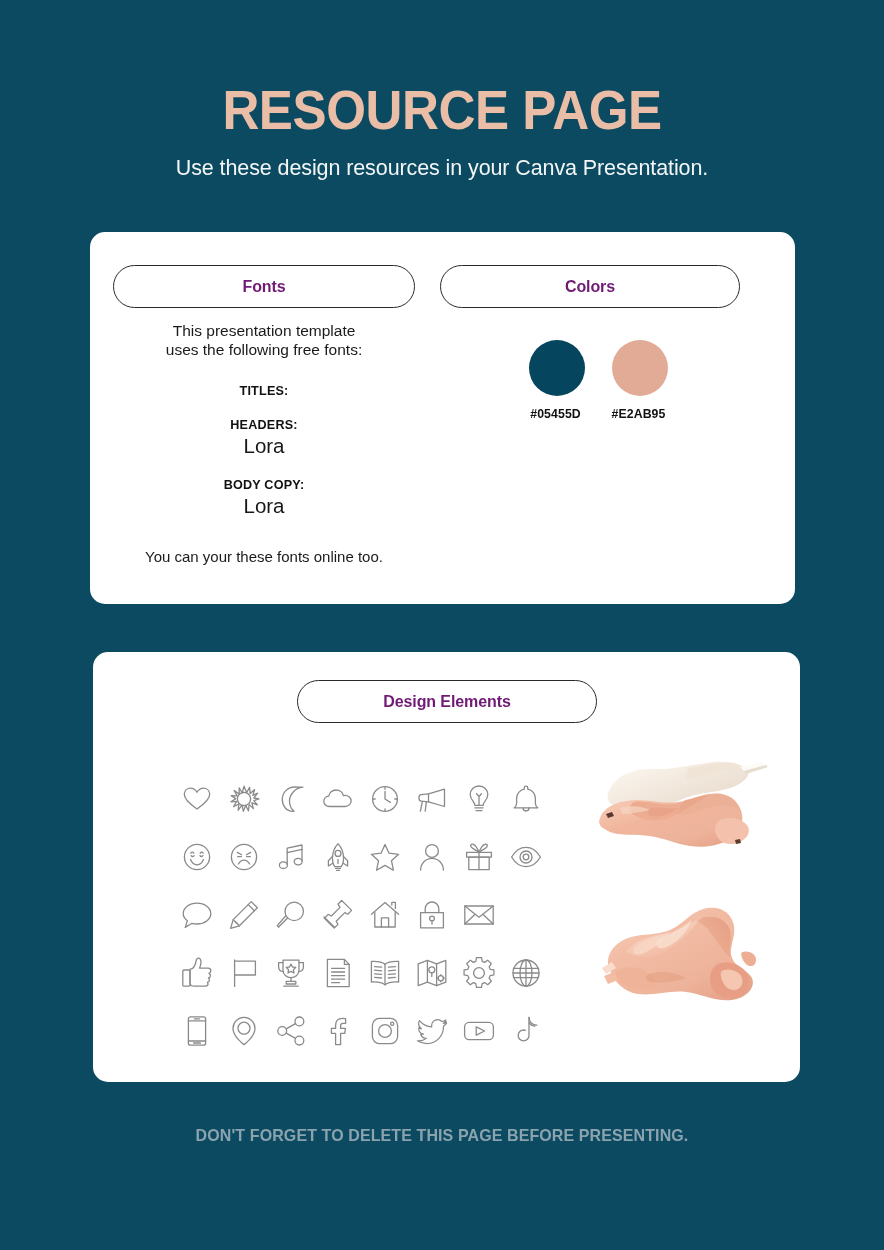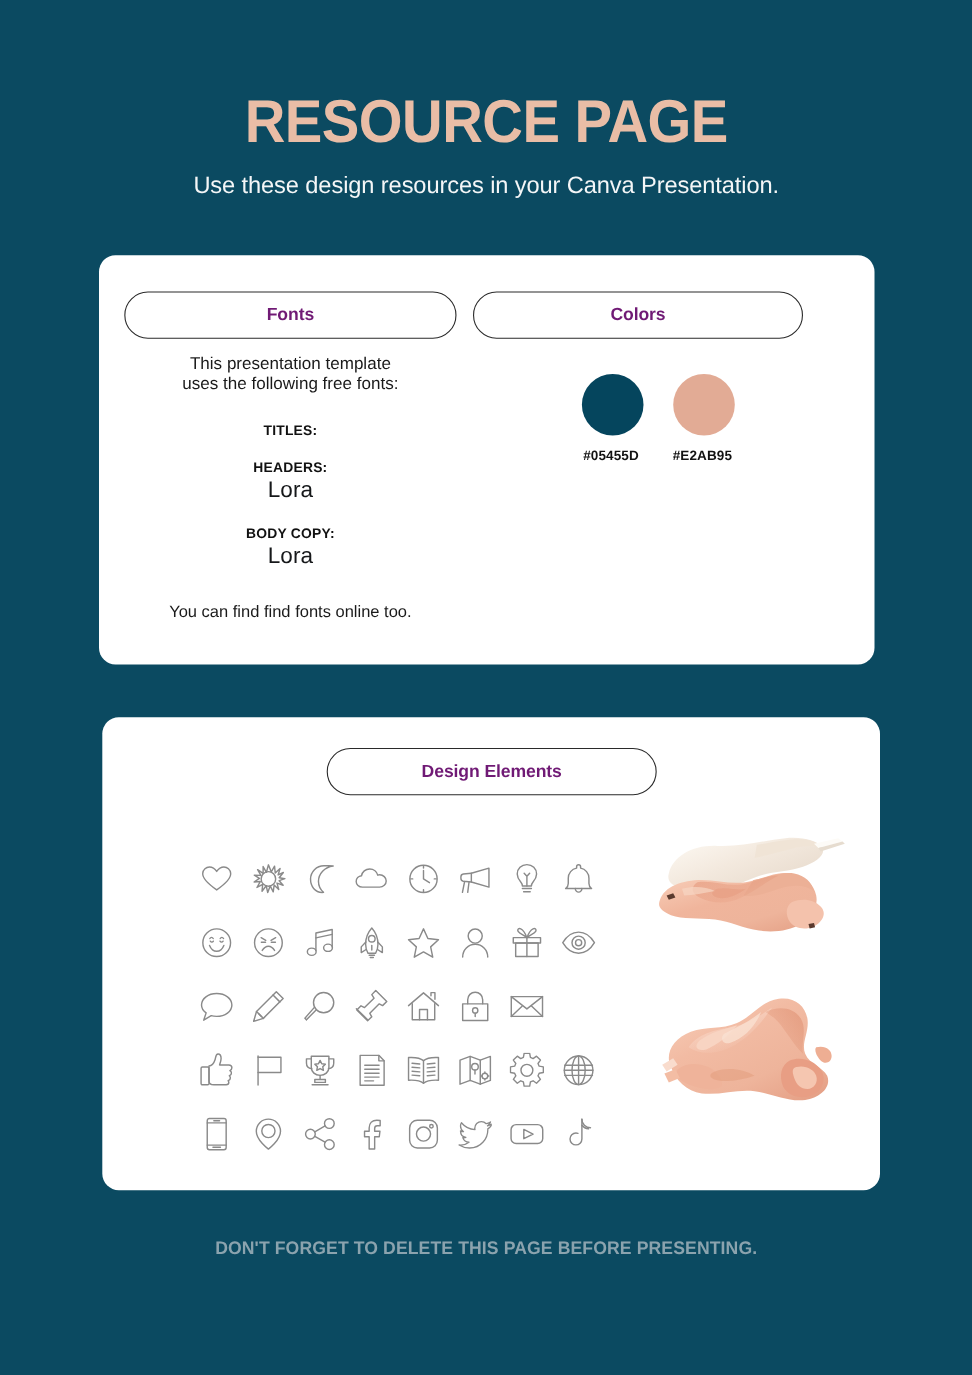--- a/index.html
+++ b/index.html
@@ -83,21 +83,21 @@
 
   #fonts-pill {
     position: absolute;
     left: 23px;
     top: 33px;
     width: 302px;
   }
 
   #colors-pill {
     position: absolute;
-    left: 340px;
+    left: 350px;
     top: 33px;
     width: 300px;
   }
 
   #design-elements-pill {
     position: absolute;
     left: 204px;
     top: 28px;
     width: 300px;
   }
@@ -276,21 +276,21 @@
     <div class="font-group">
       <div class="font-group-label">HEADERS:</div>
       <div class="font-group-value">Lora</div>
     </div>
 
     <div class="font-group">
       <div class="font-group-label">BODY COPY:</div>
       <div class="font-group-value">Lora</div>
     </div>
 
-    <div class="fonts-footnote">You can find find fonts online too.</div>
+    <div class="fonts-footnote">You can your these fonts online too.</div>
   </div>
 
   <div class="swatch-row">
     <div class="swatch-item">
       <div class="swatch-dot" id="swatch-dot-0" style="background: rgb(5, 69, 93);"></div>
       <div class="swatch-hex">#05455D</div>
     </div>
     <div class="swatch-item">
       <div class="swatch-dot" id="swatch-dot-1" style="background: rgb(226, 171, 149);"></div>
       <div class="swatch-hex">#E2AB95</div>

